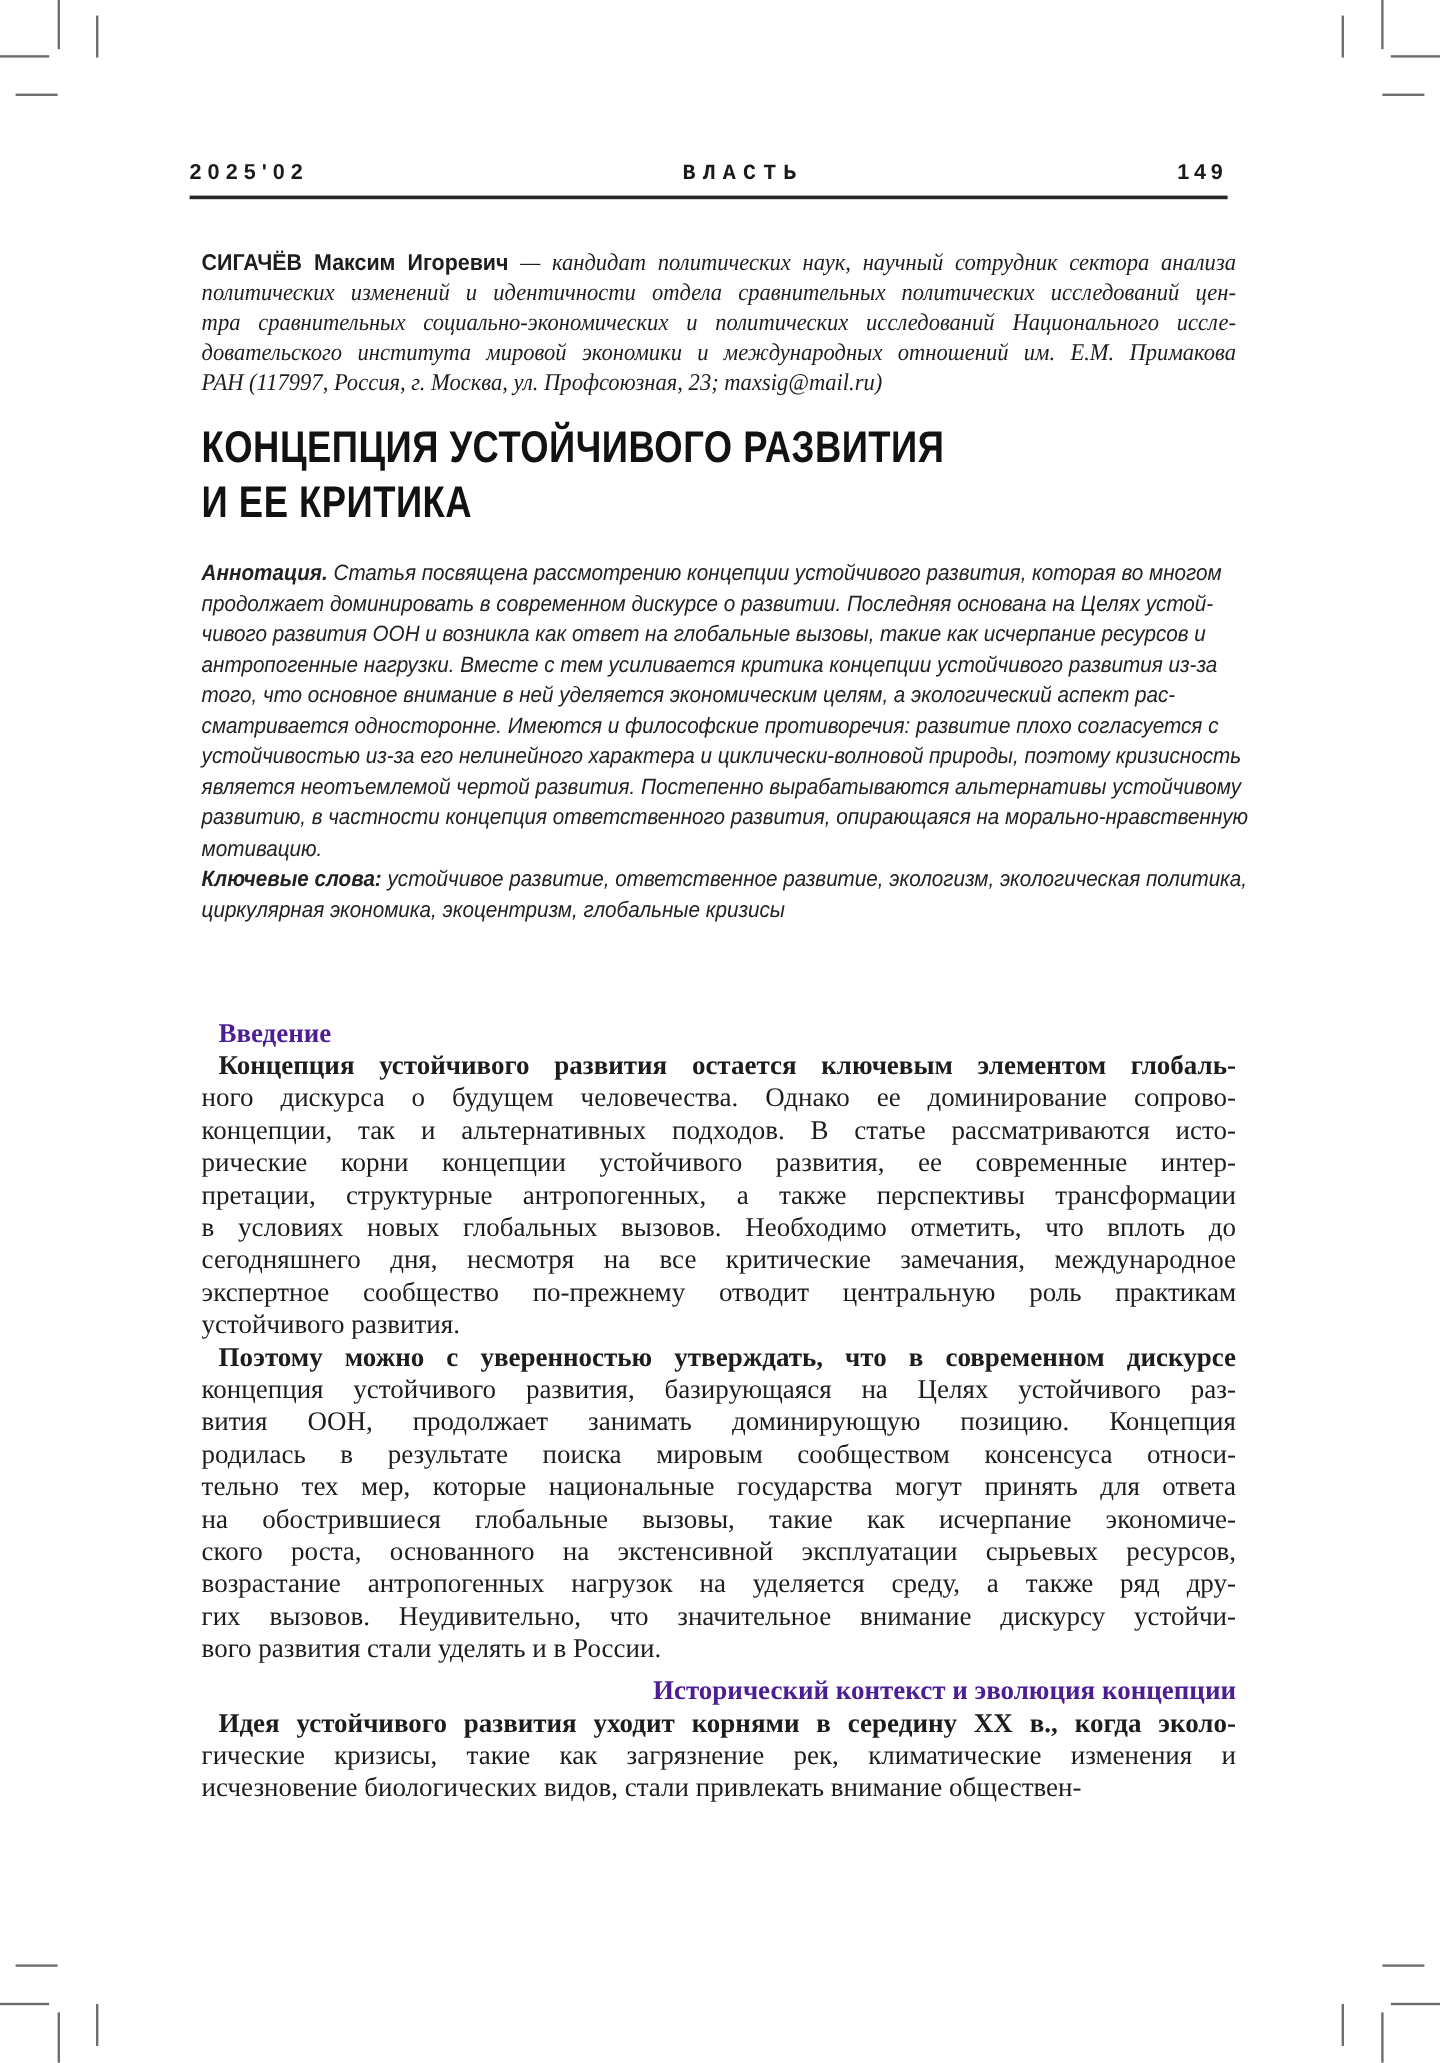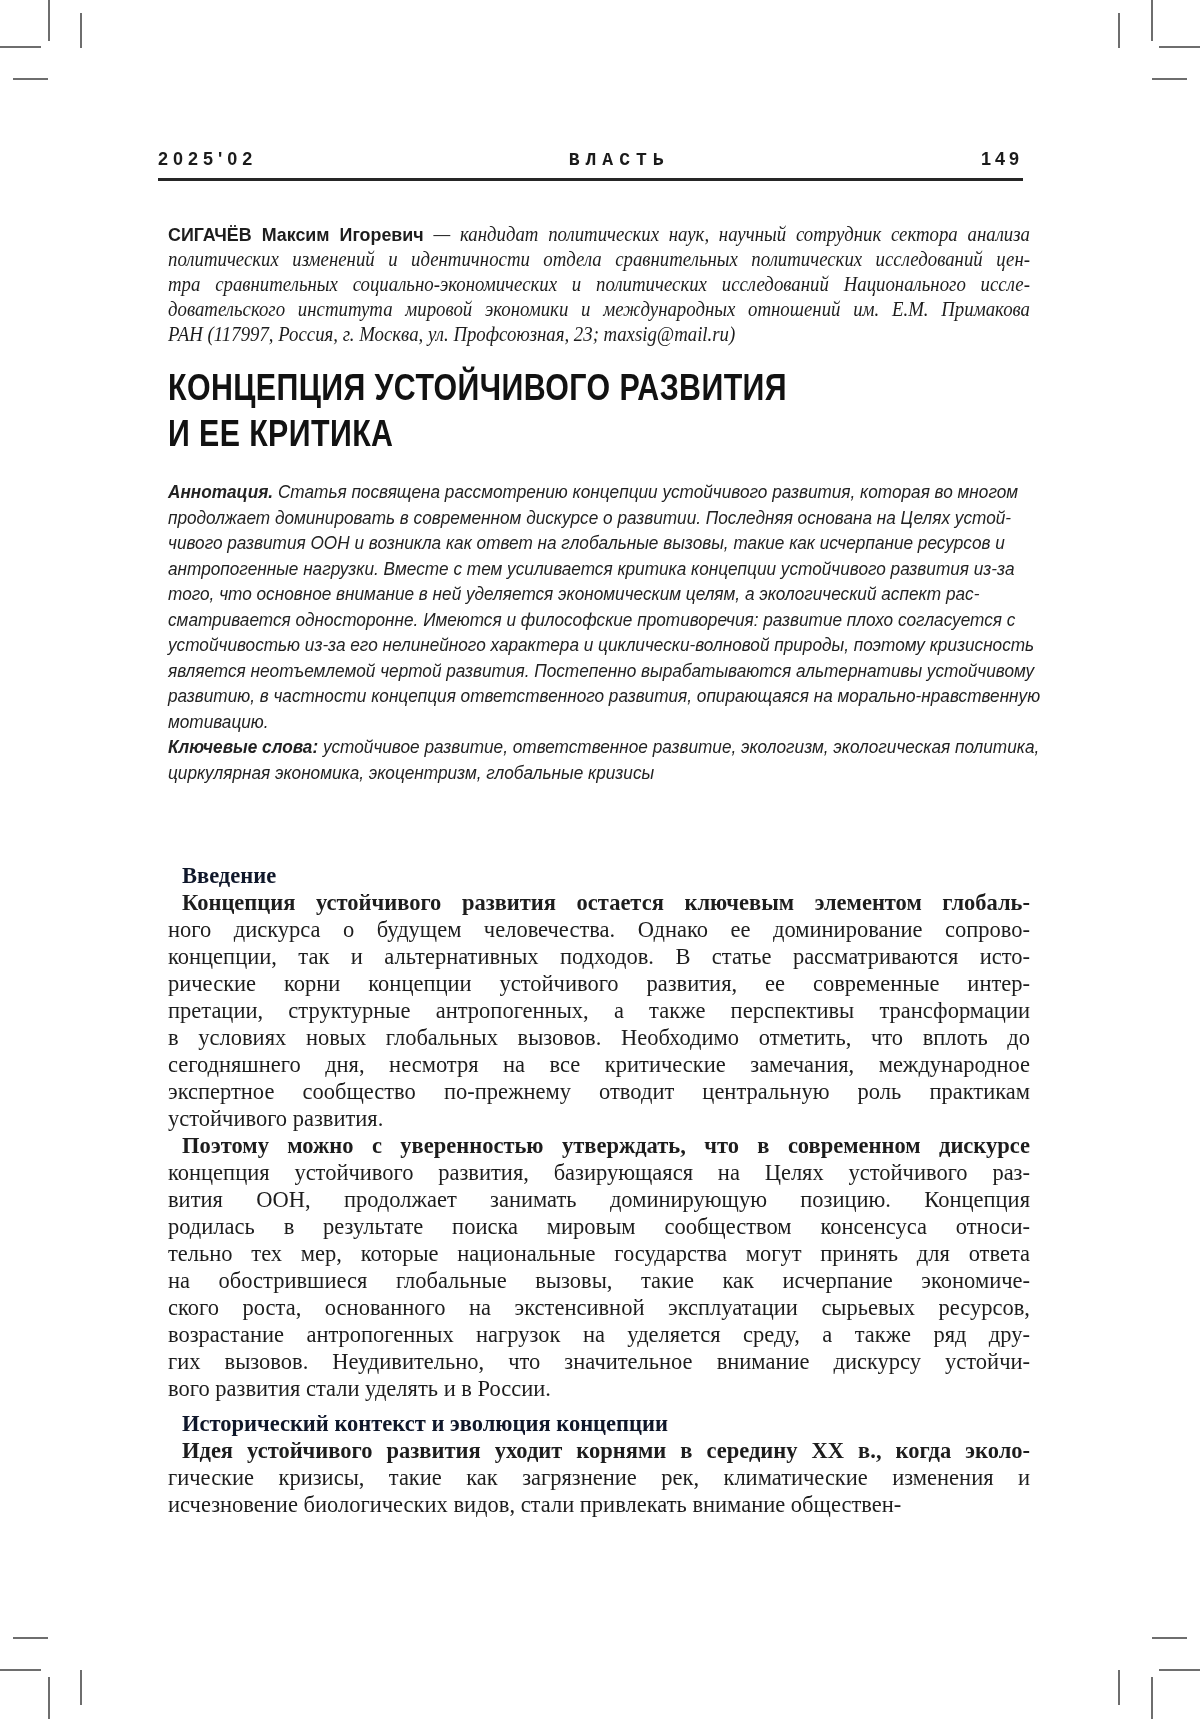--- a/index.html
+++ b/index.html
@@ -11,21 +11,21 @@
     color: #1d1d1d;
     font-family: "Liberation Serif", serif;
   }
 
   
   .cropmark { position: absolute; background: #6e6e6e; }
 
   
   .content {
     position: absolute;
-    left: 168px; top: 16px;
+    left: 168px; top: 0;
     width: 862px;
   }
 
   
   .runhead {
     margin-top: 133px;
     margin-left: -10px;
     width: 865px;
     display: flex;
     justify-content: space-between;
@@ -97,24 +97,24 @@
   
   .body-text {
     font-family: "Liberation Serif", serif;
     font-size: 22.5px;
     line-height: 27px;
     color: #1d1d1d;
   }
   .body-text h2 {
     margin: 0; padding: 0 0 0 14px;
     font-size: 22.5px; line-height: 27px; font-weight: 700;
-    color: #0f172a;
+    color: #4c1d95;
   }
   h2.h-intro { margin-top: 77px; }
-  h2.h-hist  { margin-top: 8px; }
+  h2.h-hist  { margin-top: 8px; text-align: right; }
   .par > .line:first-child { text-indent: 14px; font-weight: bold; }
 </style>
 </head>
 <body>
 
 <div>
 
   <div class="cropmark" style="left:48px; top:0; width:2px; height:41px;"></div>
   <div class="cropmark" style="left:80px; top:13px; width:2px; height:35px;"></div>
   <div class="cropmark" style="left:0; top:46px; width:41px; height:2px;"></div>

